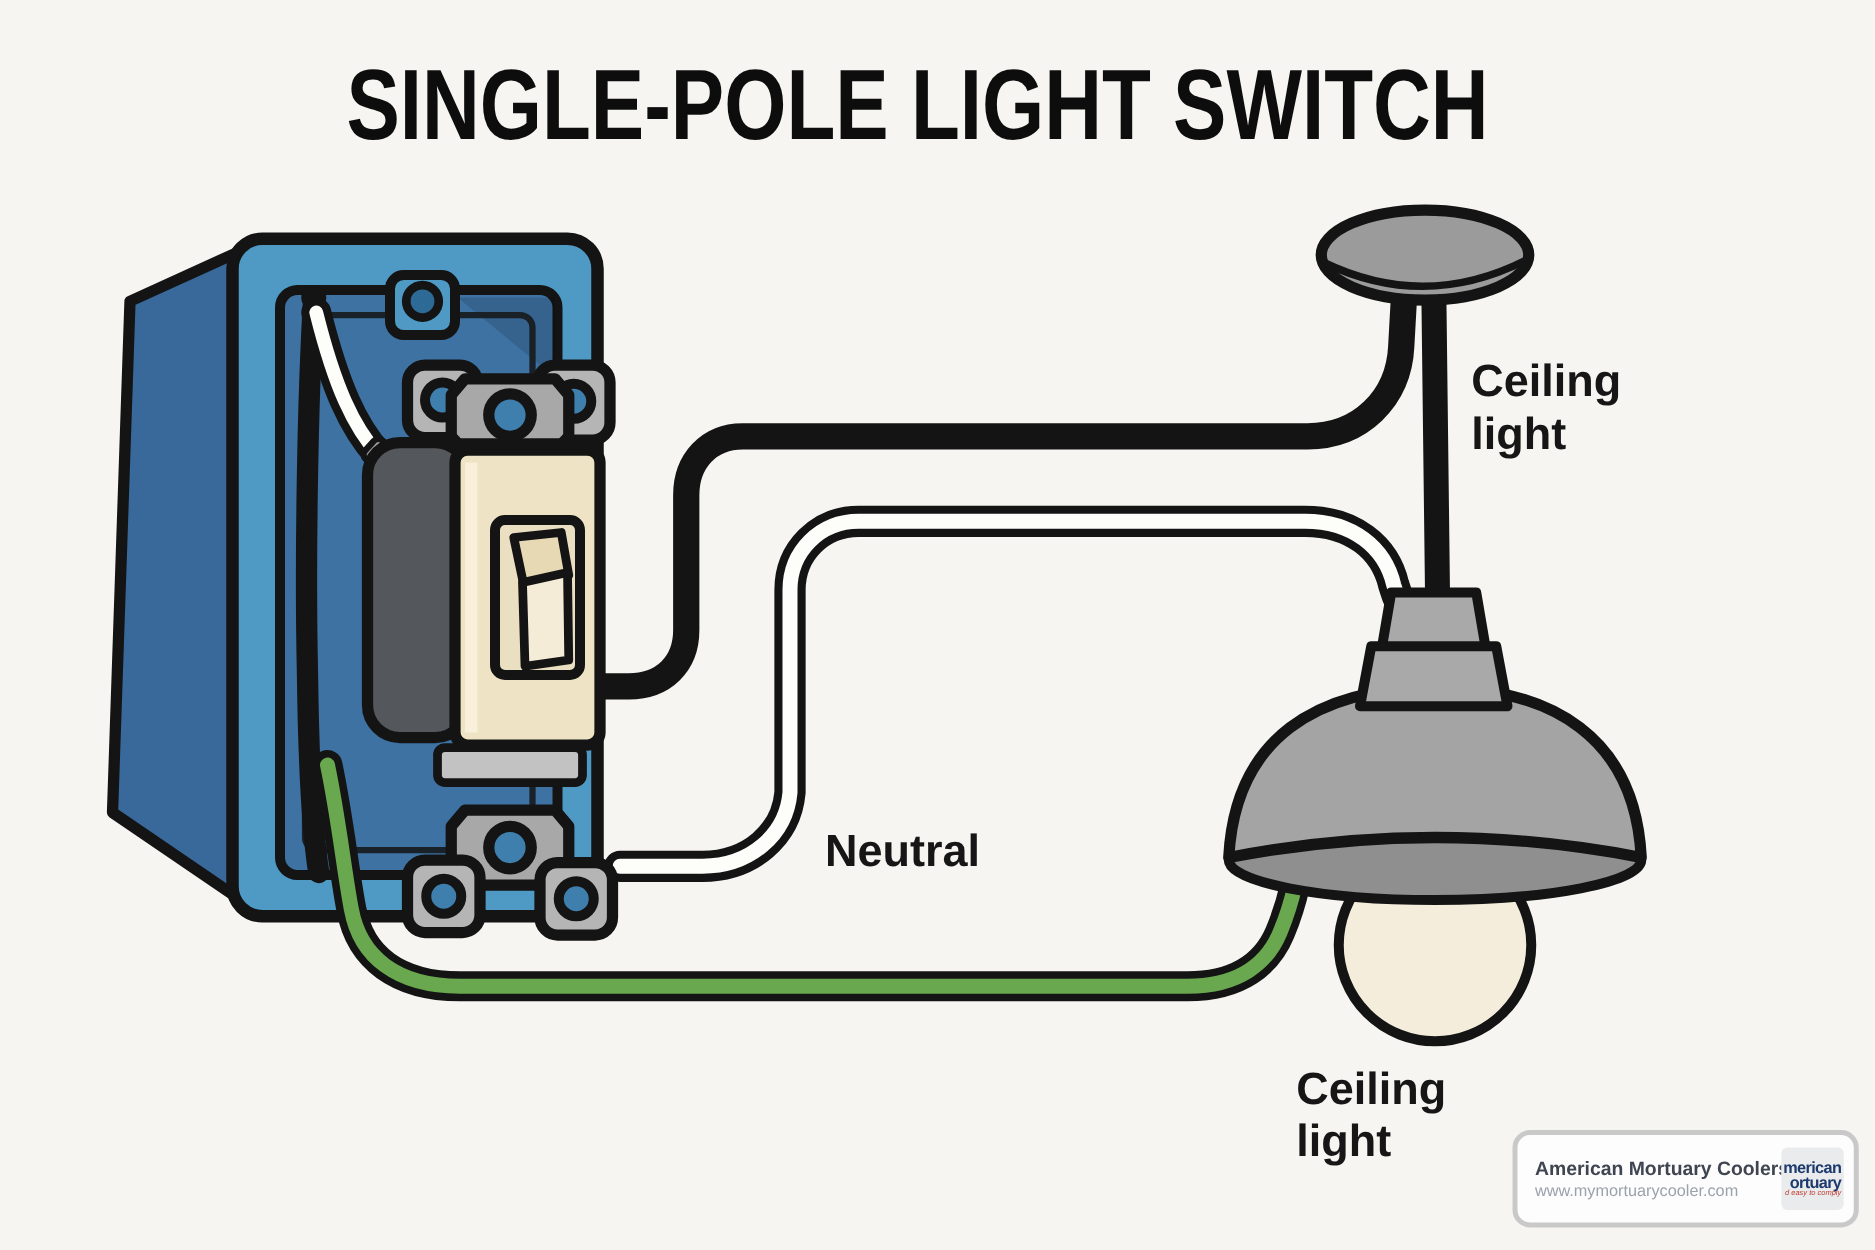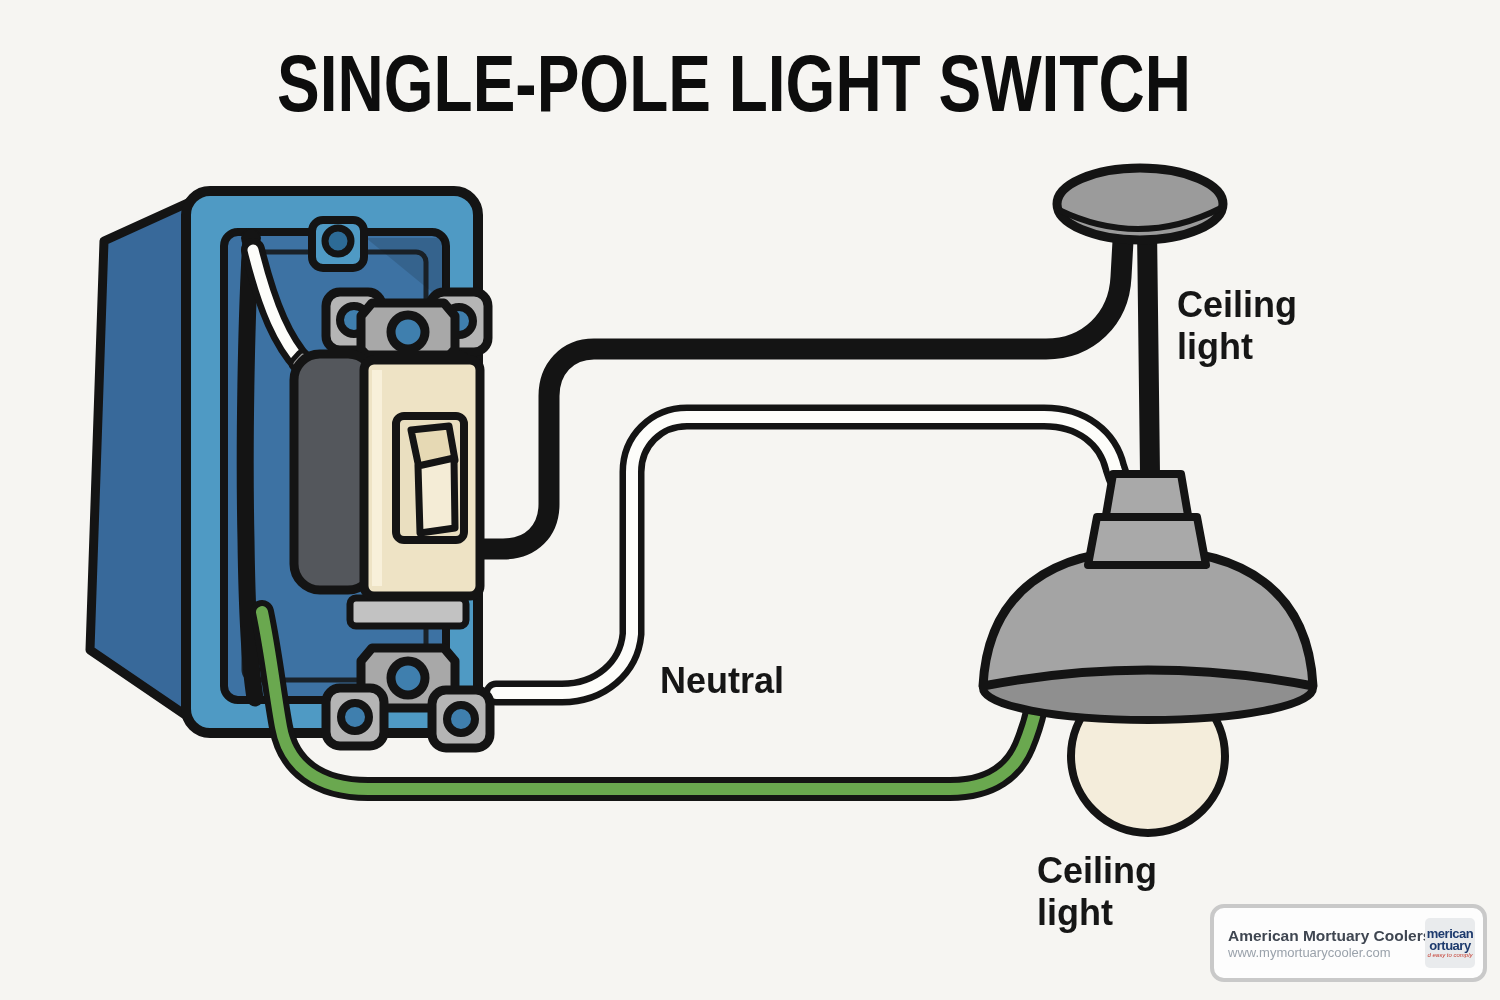--- a/index.html
+++ b/index.html
@@ -30,21 +30,21 @@
     position:absolute;left:1210px;top:904px;width:277px;height:78px;
     background:#fdfdfd;border:4px solid #c9c9c9;border-radius:14px;
     box-sizing:border-box;display:flex;align-items:center;gap:8px;
     padding:6px 8px 6px 14px;z-index:5;
   }
   .wm-text{flex:1;min-width:0;}
   .wm-company{font-size:15.5px;font-weight:700;color:#3f4651;white-space:nowrap;}
   .wm-url{font-size:13px;font-weight:400;color:#9aa2ab;white-space:nowrap;}
   .wm-logo{
     width:50px;height:50px;background:#e9ebed;border-radius:5px;
-    display:flex;flex-direction:column;justify-content:center;align-items:center;
+    display:flex;flex-direction:column;justify-content:center;align-items:flex-end;
     padding:2px 2px;box-sizing:border-box;overflow:hidden;flex:none;
   }
   .wm-logo-line{font-size:13px;line-height:12px;font-weight:700;color:#1d3a6d;letter-spacing:-0.5px;}
   .wm-logo-tag{font-size:6px;line-height:7px;color:#c43b2e;font-style:italic;white-space:nowrap;}
 </style>
 </head>
 <body>
 
 <div class="stage">
 

